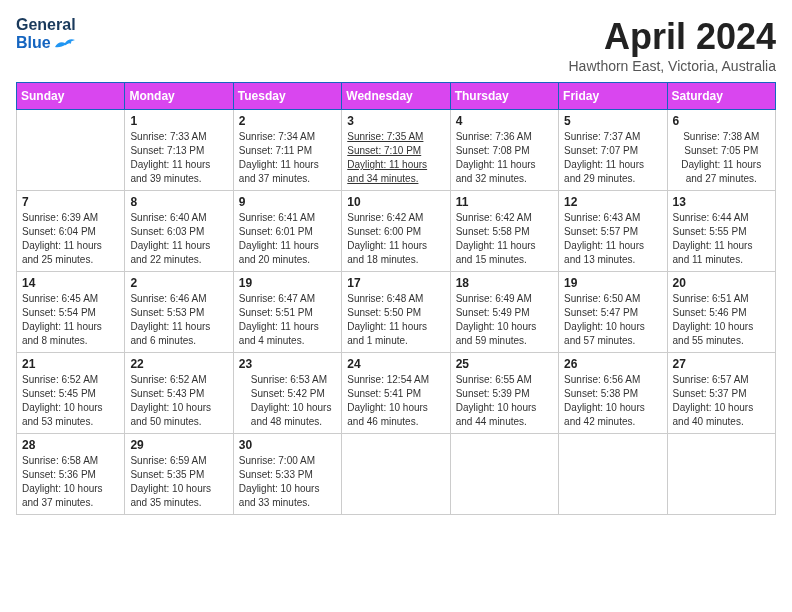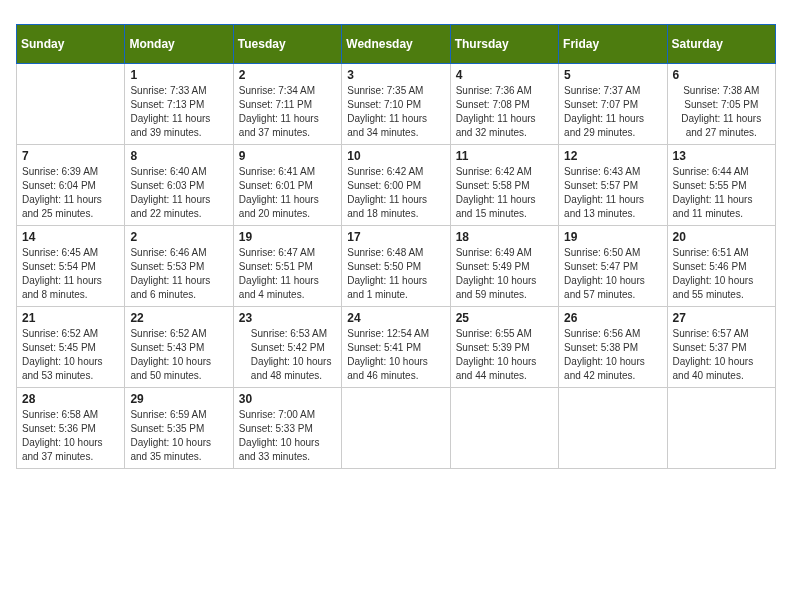--- a/index.html
+++ b/index.html
@@ -27,23 +27,23 @@
     .location {
       font-size: 14px;
       color: #555;
     }
     .calendar {
       width: 100%;
       border-collapse: collapse;
       font-size: 11px;
     }
     .calendar th {
-      background-color: #4d7c0f;
+      background-color: #d946ef;
       color: #fff;
-      padding: 12px 4px;
+      padding: 6px 4px;
       text-align: left;
       font-size: 12px;
       font-weight: bold;
       border: 1px solid #1565c0;
     }
     .calendar td {
       border: 1px solid #ccc;
       vertical-align: top;
       padding: 4px 5px;
       height: 80px;
@@ -84,20 +84,36 @@
     }
     .bird-svg {
       margin-left: 2px;
       margin-top: 2px;
     }
   </style>
 </head>
 <body>
 
 <div class="header">
+  <div class="logo-container">
+    <div class="logo-word">
+      <span class="general-text">General</span>
+      <div style="display:flex;align-items:center;">
+        <span class="blue-text">Blue</span>
+        <svg class="bird-svg" width="22" height="14" viewBox="0 0 22 14">
+          <path d="M2 10 C4 6, 8 4, 12 6 C14 3, 18 1, 22 3 C18 4, 15 7, 12 8 C10 9, 6 11, 2 10Z" fill="#2196f3"></path>
+          <path d="M12 8 C13 6, 16 5, 18 6" stroke="#2196f3" stroke-width="1.5" fill="none"></path>
+        </svg>
+      </div>
+    </div>
+  </div>
+  <div class="title-section">
+    <div class="month-title">April 2024</div>
+    <div class="location">Hawthorn East, Victoria, Australia</div>
+  </div>
 </div>
 
 <table class="calendar">
   <thead>
     <tr>
     <th>Sunday</th>
         <th>Monday</th>
         <th>Tuesday</th>
         <th>Wednesday</th>
         <th>Thursday</th>
@@ -117,21 +133,21 @@
         </td>
         <td>
           <span class="day-number">2</span>
           <div class="day-info" style="white-space: pre-line;">Sunrise: 7:34 AM
 Sunset: 7:11 PM
 Daylight: 11 hours
 and 37 minutes.</div>
         </td>
         <td>
           <span class="day-number">3</span>
-          <div class="day-info" style="white-space: pre-line;">Sunrise: 7:35 AM
+          <div class="day-info" style="white-space: pre-line; text-decoration: underline;">Sunrise: 7:35 AM
 Sunset: 7:10 PM
 Daylight: 11 hours
 and 34 minutes.</div>
         </td>
         <td>
           <span class="day-number">4</span>
           <div class="day-info" style="white-space: pre-line;">Sunrise: 7:36 AM
 Sunset: 7:08 PM
 Daylight: 11 hours
 and 32 minutes.</div>

